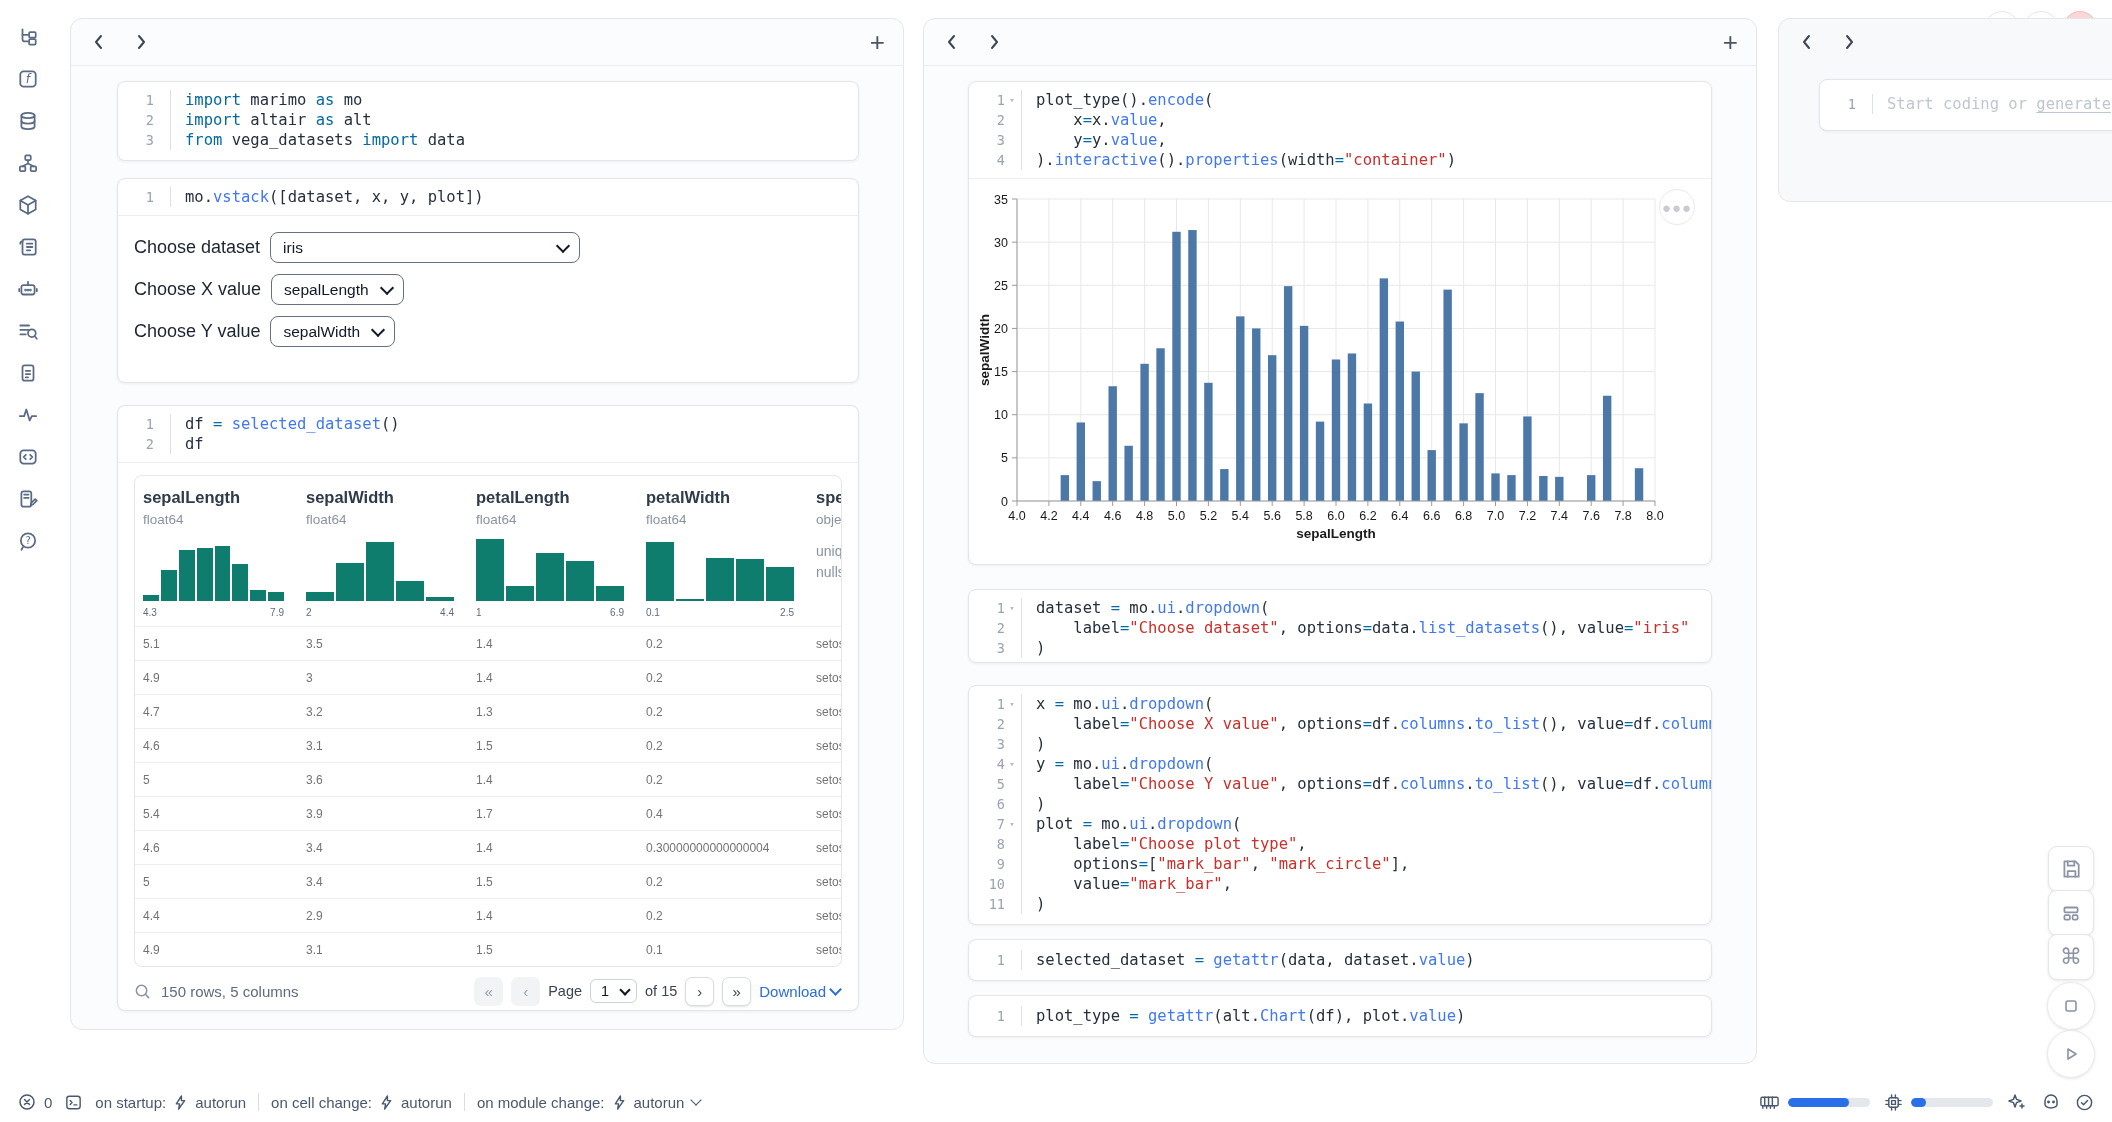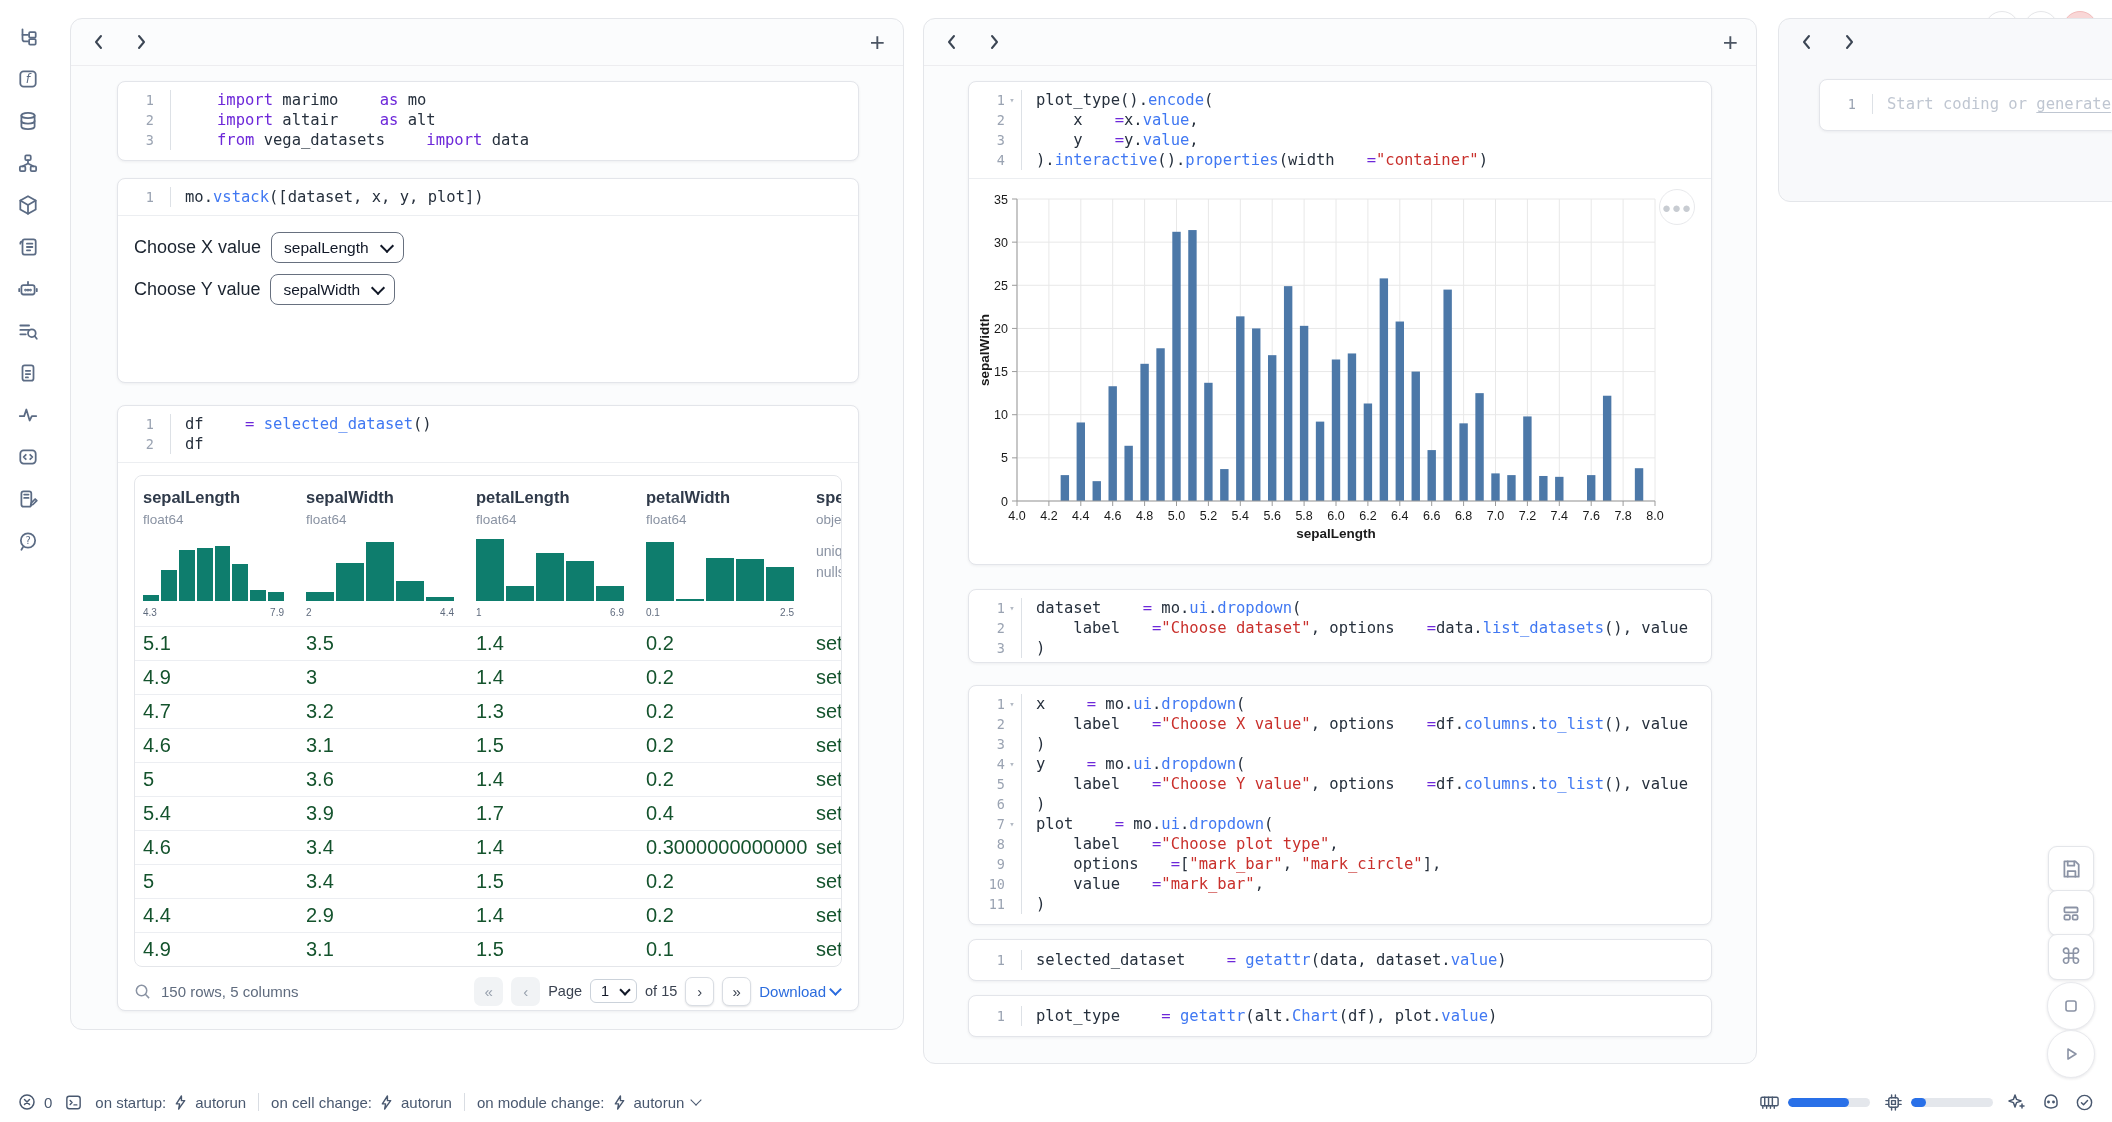--- a/index.html
+++ b/index.html
@@ -19,21 +19,21 @@
   .chev-btn svg{stroke:#3c4654;fill:none;stroke-width:2;stroke-linecap:round;stroke-linejoin:round;}
   .plus-btn{margin-left:auto;font-size:26px;color:#4b5563;line-height:1;cursor:pointer;font-weight:400;}
   
   .cell{position:absolute;background:#fff;border:1px solid #e3e5ea;border-radius:8px;
         box-shadow:0 1px 3px rgba(15,23,42,.06);overflow:hidden;}
   .code{padding:8px 0;font-family:"DejaVu Sans Mono",monospace;font-size:15.5px;}
   .cl{display:flex;height:20px;align-items:center;}
   .cl-n{width:36px;text-align:right;color:#9aa3b2;font-size:13.5px;flex:none;}
   .cl-fold{width:14px;text-align:center;font-size:9px;color:#b3bac4;flex:none;}
   .cl-t{border-left:1px solid #dde1e6;padding-left:14px;margin-left:2px;flex:1;white-space:pre;height:20px;line-height:20px;}
-  .tk-k{color:#6d28d9;margin-left:32px;} .tk-f{color:#4078f2;} .tk-s{color:#c9302c;} .tk-p{color:#26303d;}
+  .tk-k{color:#0369a1;} .tk-f{color:#4078f2;} .tk-s{color:#c9302c;} .tk-p{color:#26303d;}
   .out{border-top:1px solid #eceef1;position:relative;}
   
   .out-rows{padding:14px 16px;display:flex;flex-direction:column;gap:7px;}
   .out-row{display:flex;align-items:center;gap:10px;height:35px;}
   .out-label{font-size:18px;color:#1b2430;}
   .select-wrap{position:relative;display:inline-block;}
   select{appearance:none;-webkit-appearance:none;border:1px solid #67707f;border-radius:8px;background:#fff;
          font-family:"Liberation Sans",sans-serif;font-size:15.5px;color:#111827;padding:6px 34px 6px 12px;cursor:pointer;}
   .sel-chev{position:absolute;right:12px;top:50%;width:8px;height:8px;margin-top:-7px;pointer-events:none;
             border-right:2px solid #111827;border-bottom:2px solid #111827;transform:rotate(45deg);}
@@ -43,21 +43,21 @@
   .tbl-box{border:1px solid #e4e6ea;border-radius:8px;overflow:hidden;width:706px;}
   .t-head,.t-row{display:grid;grid-template-columns:163px 170px 170px 170px 140px;}
   .t-hc{padding:12px 14px 8px 8px;overflow:hidden;}
   .t-name{font-size:16.5px;font-weight:bold;color:#2f3a4a;white-space:nowrap;}
   .t-type{font-size:13.5px;color:#8a93a3;margin-top:5px;white-space:nowrap;}
   .hist{height:62px;margin-top:12px;display:flex;align-items:flex-end;gap:2px;}
   .hist span{flex:1;background:#0e7d6d;}
   .mm{display:flex;justify-content:space-between;font-size:10px;color:#5f6b7e;margin-top:6px;}
   .t-extra{margin-top:14px;font-size:14px;color:#8a93a3;line-height:21px;white-space:nowrap;}
   .t-row{border-top:1px solid #eceef2;height:33px;}
-  .t-cell{font-size:20px;color:#14532d;padding-left:8px;display:flex;align-items:center;white-space:nowrap;overflow:hidden;}
+  .t-cell{font-size:12px;color:#737373;padding-left:8px;display:flex;align-items:center;white-space:nowrap;overflow:hidden;}
   .t-foot{width:706px;height:44px;display:flex;align-items:center;margin-top:2px;}
   .t-summary{display:flex;align-items:center;gap:10px;font-size:15px;color:#5f6b7e;}
   .t-pager{margin-left:auto;display:flex;align-items:center;gap:8px;font-size:14.5px;color:#3b4351;}
   .pg-flat,.pg-raised{width:27px;height:27px;border-radius:7px;display:flex;align-items:center;justify-content:center;
             font-size:15px;cursor:pointer;}
   .pg-flat{background:#f1f3f5;color:#97a0ad;border:1px solid transparent;}
   .pg-raised{background:#fff;color:#3b4351;border:1px solid #d9dde3;box-shadow:0 1px 2px rgba(15,23,42,.12);}
   .pg-select select{padding:3px 26px 3px 10px;border:1px solid #cbd2da;border-radius:6px;font-size:14.5px;}
   .pg-select .sel-chev{right:8px;width:6px;height:6px;margin-top:-5px;}
   .download{color:#2b6cde;font-size:15px;display:flex;align-items:center;gap:5px;cursor:pointer;}
@@ -244,20 +244,24 @@
   <article class="cell" style="left:46px;top:159px;width:740px;height:203px;">
     <div class="code">
         <div class="cl">
           <span class="cl-n">1</span>
           <span class="cl-fold"></span>
           <span class="cl-t"><span class="tk-p">mo.</span><span class="tk-f">vstack</span><span class="tk-p">([dataset, x, y, plot])</span></span>
         </div>
       </div>
     <div class="out">
       <div class="out-rows">
+        <div class="out-row">
+          <span class="out-label">Choose dataset</span>
+          <span class="select-wrap wide"><select><option>iris</option></select><span class="sel-chev"></span></span>
+        </div>
         <div class="out-row">
           <span class="out-label">Choose X value</span>
           <span class="select-wrap"><select><option>sepalLength</option></select><span class="sel-chev"></span></span>
         </div>
         <div class="out-row">
           <span class="out-label">Choose Y value</span>
           <span class="select-wrap"><select><option>sepalWidth</option></select><span class="sel-chev"></span></span>
         </div>
       </div>
     </div>

